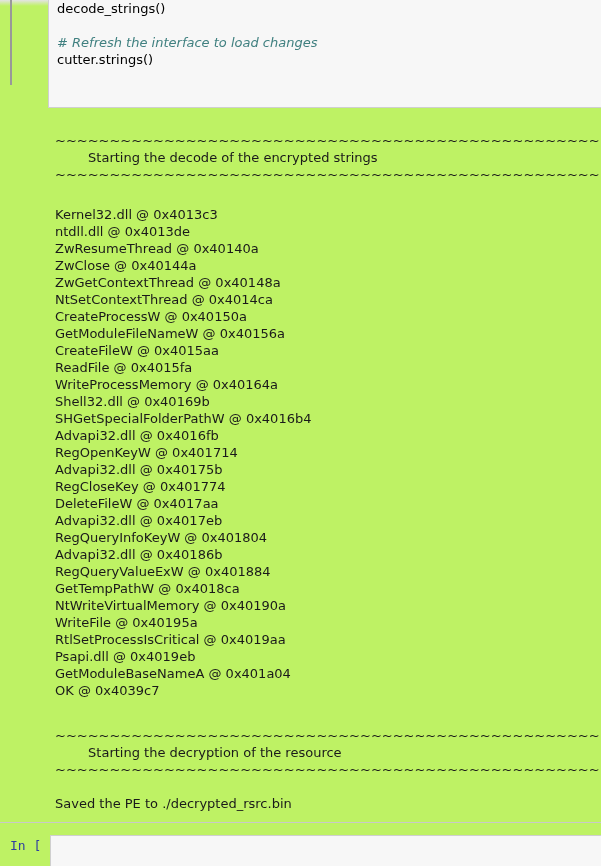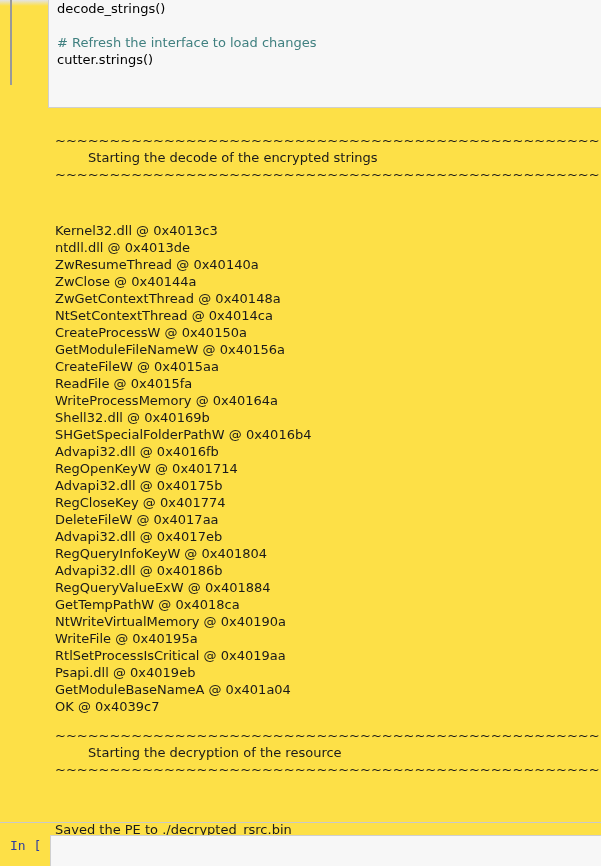--- a/index.html
+++ b/index.html
@@ -2,21 +2,21 @@
 <html><head>
 <meta charset="utf-8">
 <style>
   * { margin: 0; padding: 0; box-sizing: border-box; }
   html, body { background: #ffffff; }
   #screen {
     position: relative;
     width: 601px;
     height: 866px;
     overflow: hidden;
-    background: #fde047;
+    background: #bef264;
     font-family: "DejaVu Sans", "Liberation Sans", sans-serif;
     color: #1a1a1a;
   }
   
   .top-shadow {
     position: absolute; left: 0; top: 0; width: 100%; height: 6px;
     background: linear-gradient(to bottom, #e4e4e4, rgba(255,255,255,0));
   }
   
   .left-border-fragment {
@@ -30,35 +30,35 @@
     background: #f7f7f7;
     border: 1px solid #cfcfcf;
   }
   .code-pre {
     position: absolute; left: 57px; top: 0px;
     font-family: "DejaVu Sans", "Liberation Sans", sans-serif;
     font-size: 13px; line-height: 17px;
     color: #000000;
   }
   .code-line { height: 17px; white-space: pre; }
-  .code-line.comment { color: #408080; }
+  .code-line.comment { color: #408080; font-style: italic; }
   
   .out {
     position: absolute; left: 55px;
     font-family: "DejaVu Sans", "Liberation Sans", sans-serif;
     font-size: 13px; line-height: 17px;
     color: #1a1a1a;
     white-space: pre;
     tab-size: 8;
     margin: 0;
   }
   .out-banner-decode  { top: 132px; }
-  .out-strings        { top: 222px; }
+  .out-strings        { top: 206px; }
   .out-banner-decrypt { top: 727px; }
-  .out-result         { top: 821px; }
+  .out-result         { top: 795px; }
   
   .cell-divider {
     position: absolute; left: 0; top: 822px; width: 100%; height: 1px;
     background: #c9c9c9;
   }
   
   .in-prompt {
     position: absolute; left: 10px; top: 838px;
     font-family: "DejaVu Sans Mono", "Liberation Mono", monospace;
     font-size: 13px; line-height: 15px;

